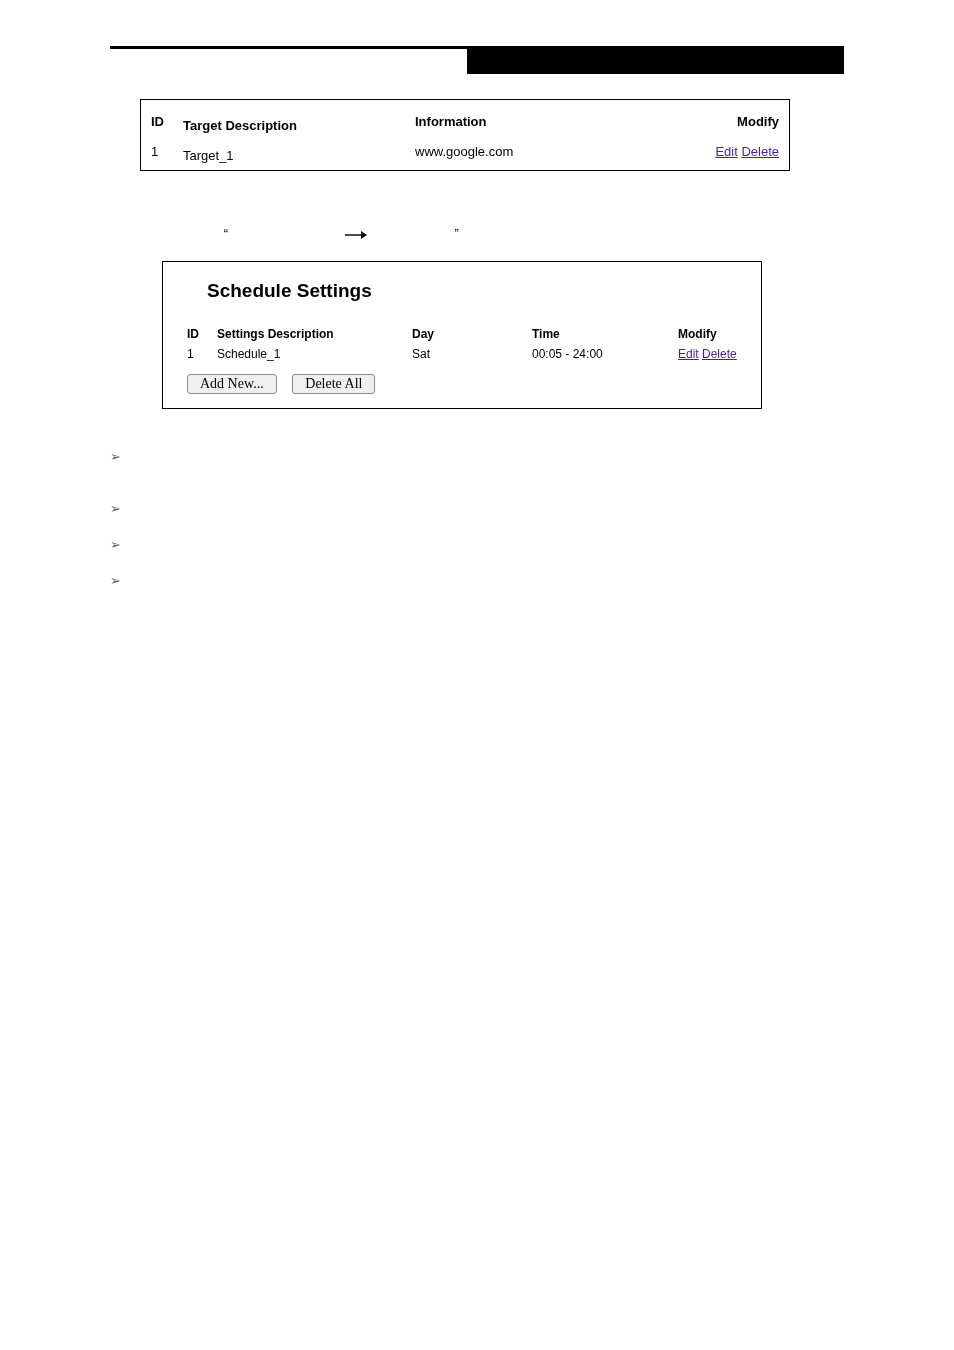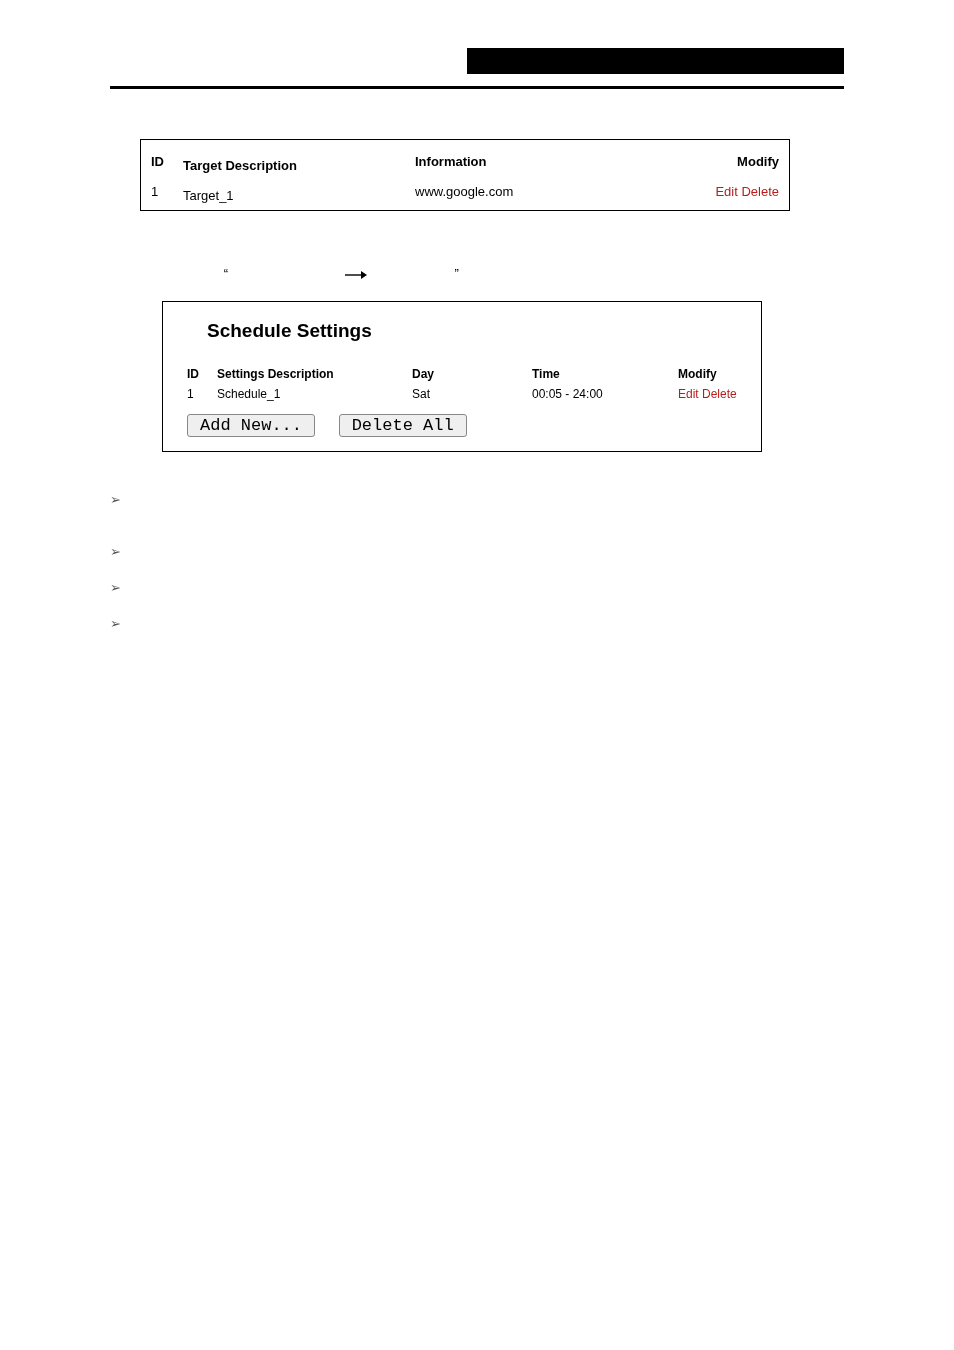--- a/index.html
+++ b/index.html
@@ -7,21 +7,21 @@
     margin: 0;
     padding: 0;
     background: #fff;
     font-family: Arial, sans-serif;
     font-size: 13px;
     color: #000;
     width: 954px;
   }
   .page {
     position: relative;
-    padding: 60px 110px 40px 110px;
+    padding: 20px 110px 40px 110px;
   }
   .topbar {
     height: 26px;
     background: #000;
     position: absolute;
     top: 48px;
     right: 110px;
     width: 377px;
   }
   .hrline {
@@ -38,21 +38,21 @@
   .t1row {
     display: flex;
     align-items: center;
     padding: 3px 2px;
   }
   .t1-id { width: 32px; }
   .t1-tgt { width: 232px; margin-top: 9px; }
   .t1-info { width: 280px; }
   .t1-mod { flex: 1; text-align: right; }
   .hdr { font-weight: bold; }
-  a.link { color: #b91c1c; cursor: pointer; }
+  a.link { color: #4c1d95; text-decoration: underline; cursor: pointer; }
   .navtext {
     margin: 55px 0 20px 30px;
   }
   .navtext .arrow {
     display: inline-block;
     vertical-align: middle;
   }
   .arrow svg { display: block; }
   .panel {
     border: 1px solid #000;
@@ -71,28 +71,28 @@
     padding: 3px 0;
     font-size: 12px;
   }
   .t2-id { width: 30px; }
   .t2-desc { width: 195px; }
   .t2-day { width: 120px; }
   .t2-time { width: 146px; }
   .t2-mod { flex: 1; text-align: left; }
   .btnrow { margin-top: 10px; }
   button.win {
-    font-family: Liberation Mono, monospace;
-    font-size: 17px;
+    font-family: Liberation Serif, serif;
+    font-size: 14px;
     background: #efefef;
     border: 1px solid #888;
     border-radius: 3px;
     padding: 1px 12px;
     cursor: pointer;
-    margin-right: 20px;
+    margin-right: 12px;
   }
   .bullets {
     margin: 40px 0 0 0;
     padding: 0;
     list-style: none;
   }
   .bullets li {
     position: relative;
     padding-left: 22px;
     margin-bottom: 38px;

